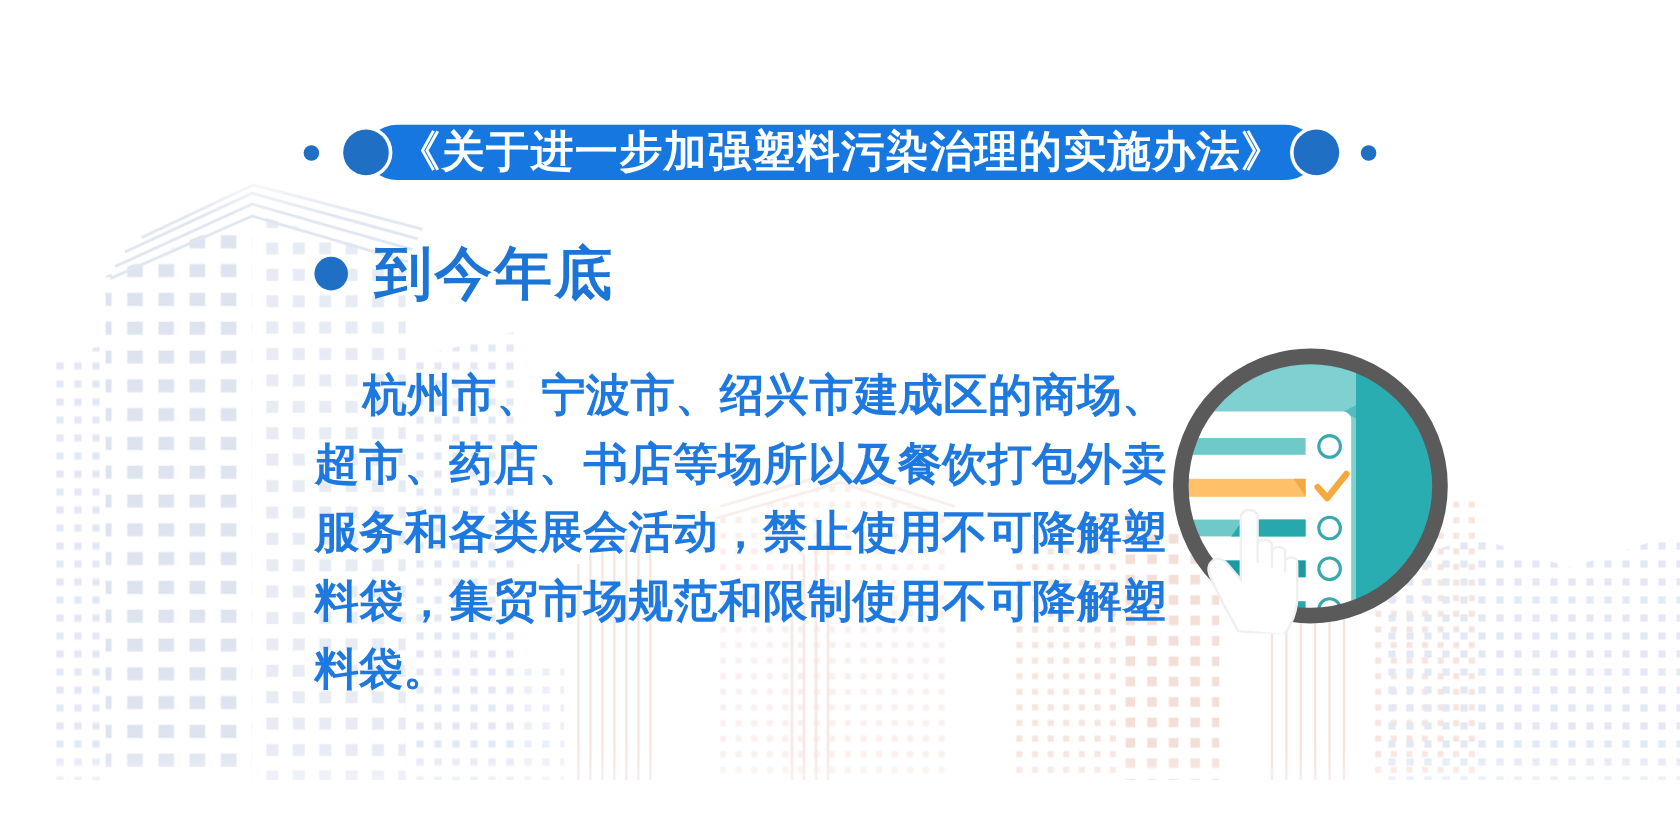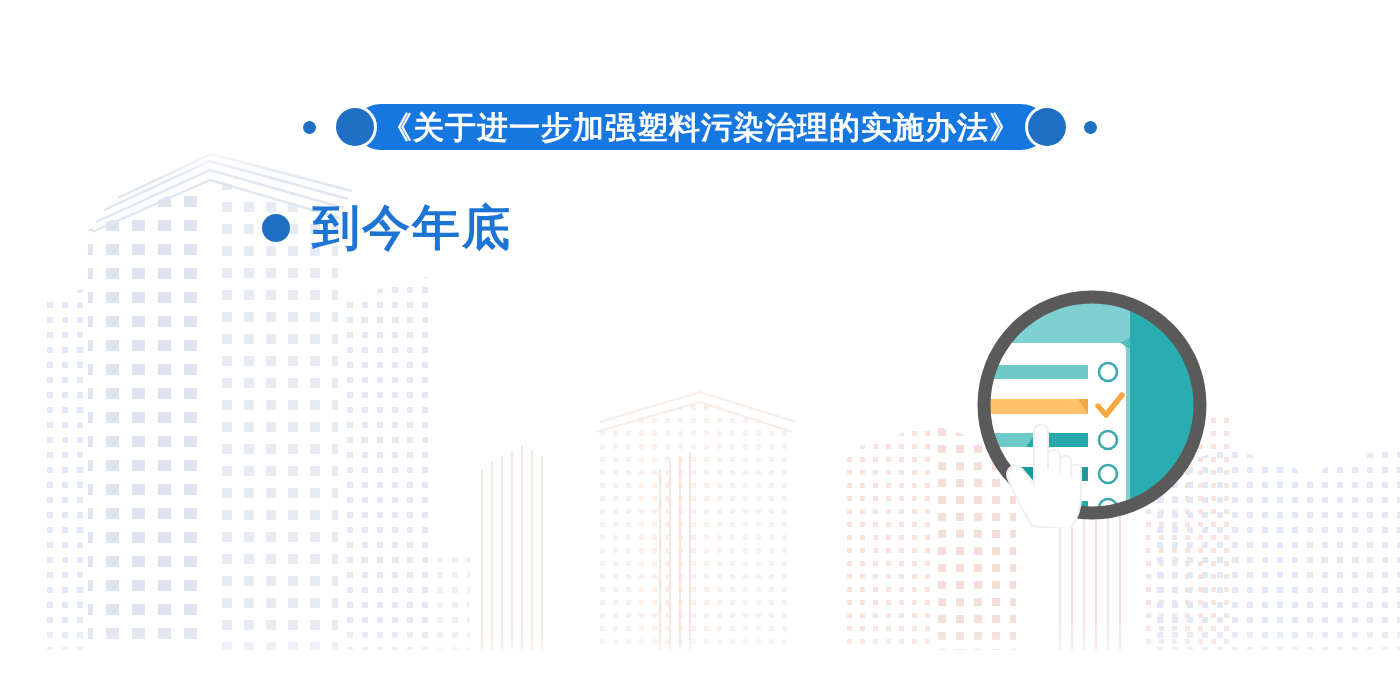--- a/index.html
+++ b/index.html
@@ -25,21 +25,21 @@
            position:relative;z-index:3;box-shadow:0 0 0 3px #ffffff;}
   .gap-a{width:20px;flex:0 0 auto;}
   .gap-b{width:18px;flex:0 0 auto;}
   .banner{
     position:relative;z-index:2;height:46px;background:#1677e0;
     display:flex;align-items:center;justify-content:center;
     padding:0 26px;margin:0 -19px;
     border-radius:26px/23px;
   }
   .banner-text{
-    color:#ffffff;font-size:31px;line-height:46px;font-weight:700;
+    color:#ffffff;font-size:36px;line-height:46px;font-weight:700;
     letter-spacing:1px;white-space:nowrap;
     font-family:"DejaVu Sans","Liberation Sans",sans-serif;
   }
 
   
   .subhead{
     position:absolute;left:262px;top:196px;z-index:6;
     display:flex;align-items:center;gap:22px;
   }
   .sub-dot{width:28px;height:28px;border-radius:50%;background:#1f6fc4;flex:0 0 auto;}
@@ -173,20 +173,21 @@
     <span class="tdot-lg"></span>
     <span class="gap-b"></span>
     <span class="tdot-sm"></span>
   </div>
 
   <div class="subhead">
     <span class="sub-dot"></span>
     <span class="sub-text">到今年底</span>
   </div>
 
+  <p class="body-para">杭州市、宁波市、绍兴市建成区的商场、超市、药店、书店等场所以及餐饮打包外卖服务和各类展会活动，禁止使用不可降解塑料袋，集贸市场规范和限制使用不可降解塑料袋。</p>
 
   <svg class="illus" viewBox="0 0 245 245">
     <defs>
       <clipPath id="circClip">
         <circle cx="122" cy="122" r="108"></circle>
       </clipPath>
     </defs>
 
     <g clip-path="url(#circClip)">
       <circle cx="122" cy="122" r="108" fill="#7fd0d0"></circle>

